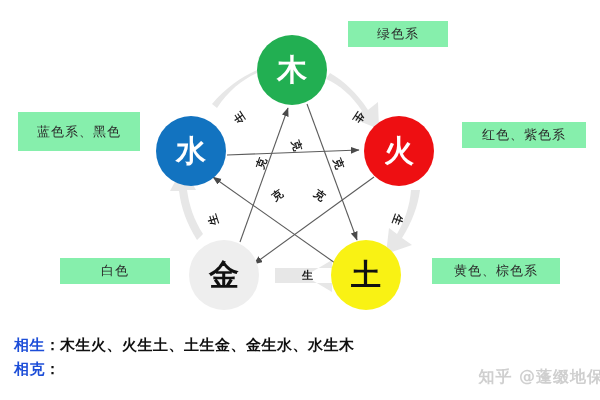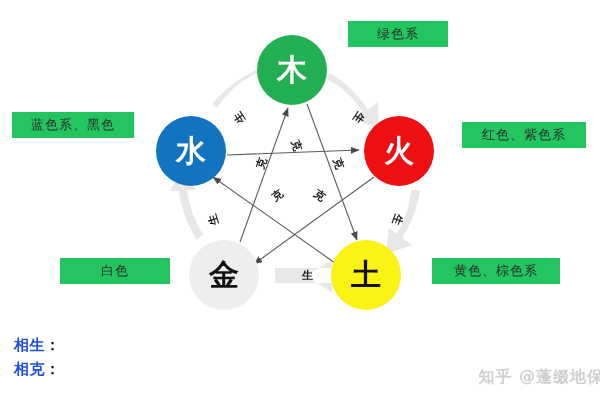--- a/index.html
+++ b/index.html
@@ -51,32 +51,32 @@
   .node-fire  { left: 364px; top: 116px; width: 70px; height: 70px; background: #ee0f12; }
   .node-metal { left: 189px; top: 240px; width: 70px; height: 70px; background: #eeeeee; }
   .node-earth { left: 331px; top: 240px; width: 70px; height: 70px; background: #f9f214; }
 
   .glyph-light { color: #ffffff; }
   .glyph-dark  { color: #111111; }
 
   
   .info-label {
     position: absolute;
-    background: #22c55e;
+    background: #86efac;
     color: #2b2b2b;
     font-size: 13px;
     letter-spacing: 1px;
     display: flex;
     align-items: center;
     justify-content: center;
     white-space: nowrap;
     box-sizing: border-box;
   }
   .lbl-green  { left: 348px; top: 21px;  width: 100px; height: 26px; }
-  .lbl-blue   { left: 12px;  top: 112px; width: 122px; height: 26px; }
+  .lbl-blue   { left: 18px;  top: 112px; width: 122px; height: 39px; }
   .lbl-red    { left: 462px; top: 122px; width: 124px; height: 26px; }
   .lbl-white  { left: 60px;  top: 258px; width: 110px; height: 26px; }
   .lbl-yellow { left: 432px; top: 258px; width: 128px; height: 26px; text-align: right; }
 
   
   .edge-cap {
     position: absolute;
     font-size: 11px;
     font-weight: bold;
     color: #1a1a1a;
@@ -213,20 +213,21 @@
   <div class="info-label lbl-green">绿色系</div>
   <div class="info-label lbl-blue">蓝色系、黑色</div>
   <div class="info-label lbl-white">白色</div>
   <div class="info-label lbl-red">红色、紫色系</div>
   <div class="info-label lbl-yellow">黄色、棕色系</div>
 
   <div id="legend">
     <div class="legend-row">
       <span class="legend-key">相生</span>
       <span class="legend-colon">：</span>
+      <span class="legend-val">木生火、火生土、土生金、金生水、水生木</span>
     </div>
     <div class="legend-row">
       <span class="legend-key">相克</span>
       <span class="legend-colon">：</span>
     </div>
   </div>
 
   <div id="watermark">知乎 @蓬缀地保</div>
 
 </div>

